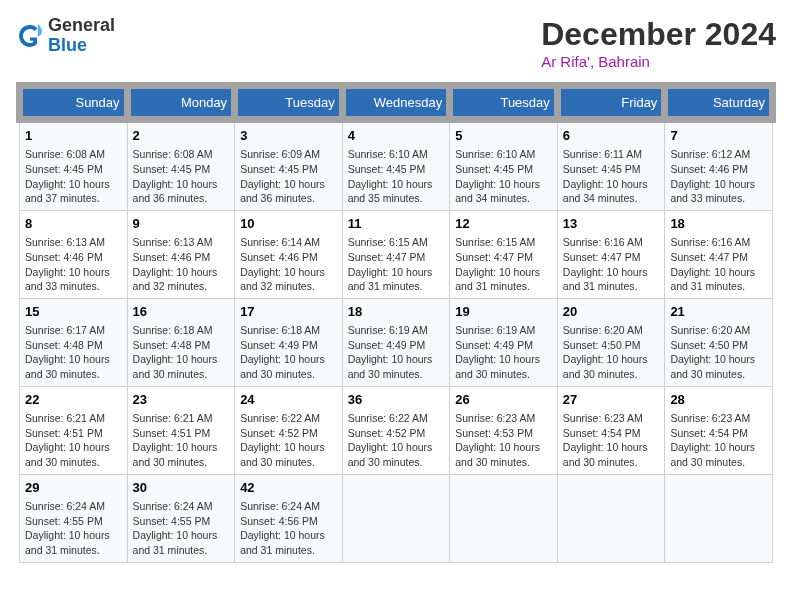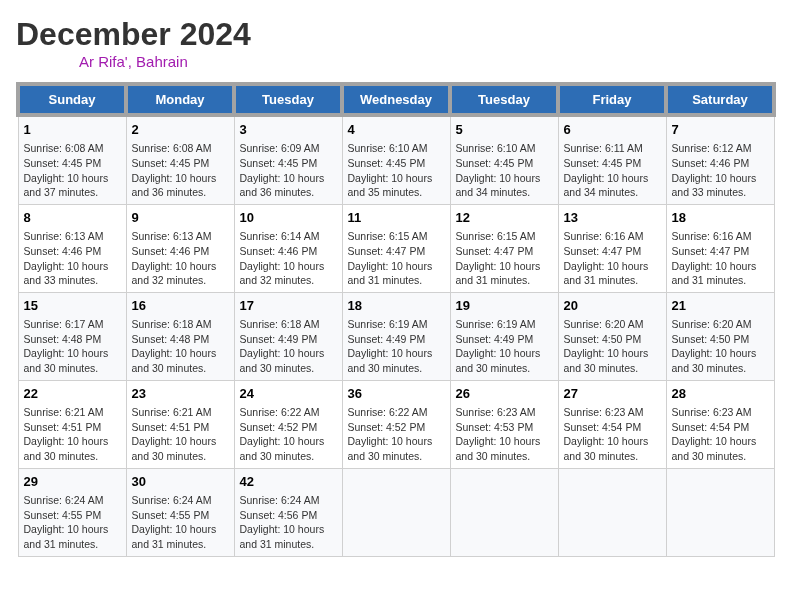--- a/index.html
+++ b/index.html
@@ -25,44 +25,44 @@
       font-size: 18px;
       font-weight: bold;
       color: #333;
       line-height: 1.1;
     }
     .logo-icon {
       width: 28px;
       height: 28px;
     }
     .title-block {
-      text-align: center;
+      text-align: left;
     }
     .month-title {
       font-size: 32px;
       font-weight: bold;
       color: #333;
     }
     .location {
       font-size: 15px;
       color: #a21caf;
     }
     table {
       width: 100%;
       border-collapse: collapse;
       font-size: 11px;
     }
     thead tr th {
       background-color: #2d6db5;
       color: #fff;
       padding: 6px 4px;
-      text-align: center;
+      text-align: right;
       font-size: 13px;
-      font-weight: bold;
-      border: 4px solid #a3a3a3;
+      font-weight: normal;
+      border: 7px solid #a3a3a3;
     }
     tbody tr td {
       border: 1px solid #d0d0d0;
       vertical-align: top;
       padding: 4px 5px;
       min-width: 100px;
       background: #fff;
       line-height: 1.4;
     }
     tbody tr:nth-child(odd) td {
@@ -79,20 +79,30 @@
       font-size: 10.5px;
     }
     td.empty {
       background: #f5f5f5;
     }
   </style>
 </head>
 <body>
 
 <div class="header">
+  <div class="logo">
+    <svg class="logo-icon" viewBox="0 0 36 36" xmlns="http://www.w3.org/2000/svg">
+      <path d="M18 4 C10 4 4 10 4 18 C4 26 10 32 18 32 C22 32 25 30 27 28 L27 20 L18 20 L18 24 L23 24 C22 26 20 27 18 27 C13 27 9 23 9 18 C9 13 13 9 18 9 C20.5 9 22.5 10 24 11.5 L27.5 8 C25 5.5 21.7 4 18 4Z" fill="#1a6fba"></path>
+      <path d="M28 2 C28 2 32 6 33 10 C34 14 32 17 30 18 C29 19 28 19 28 19 L28 2Z" fill="#4ab3e8"></path>
+    </svg>
+    <div class="logo-text">
+      <div>General</div>
+      <div style="color:#1a6fba;">Blue</div>
+    </div>
+  </div>
   <div class="title-block">
     <div class="month-title">December 2024</div>
     <div class="location">Ar Rifa', Bahrain</div>
   </div>
 </div>
 
 <table>
   <thead>
     <tr>
     <th>Sunday</th>

